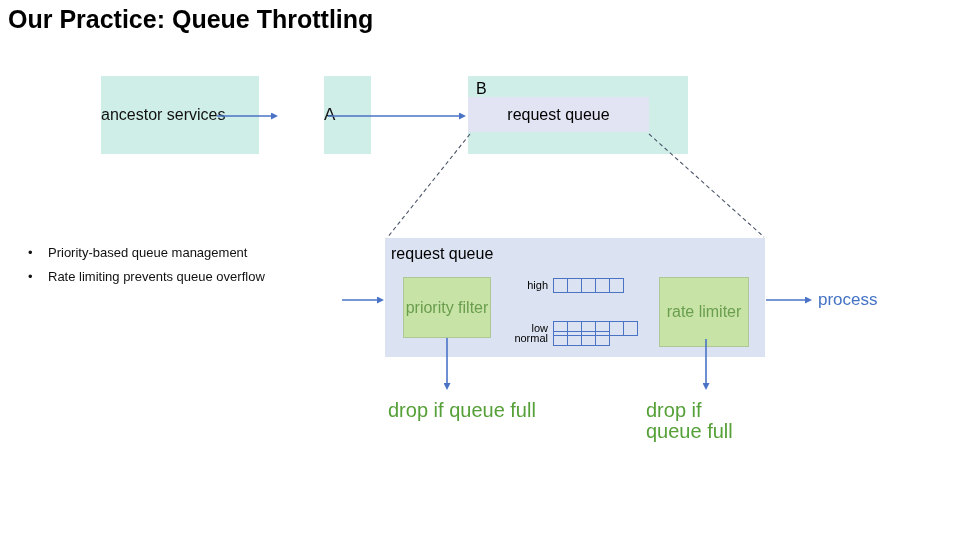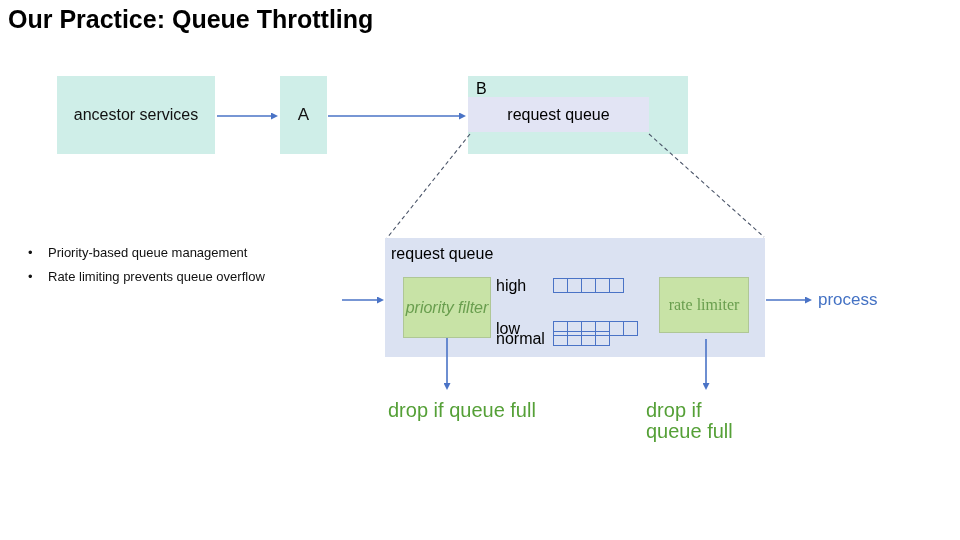--- a/index.html
+++ b/index.html
@@ -10,41 +10,41 @@
   }
   *{margin:0;padding:0;box-sizing:border-box;}
   html,body{width:960px;height:540px;}
   body{
     position:relative;width:960px;height:540px;background:#fff;overflow:hidden;
     font-family:"Liberation Sans","DejaVu Sans",sans-serif;color:var(--body-text);
   }
   .abs{position:absolute;}
   .slide-title{left:8px;top:5px;font-size:25px;font-weight:bold;color:var(--title-text);letter-spacing:0;}
   
-  .mintbox{background:var(--mint-box);display:flex;align-items:center;justify-content:center;font-size:16px;}
+  .mintbox{background:var(--mint-box);display:flex;align-items:center;justify-content:flex-start;font-size:16px;margin-left:44px;}
   .box-ancestor{left:57px;top:76px;width:158px;height:78px;}
   .box-a{left:280px;top:76px;width:47px;height:78px;font-size:17px;}
   .box-b{left:468px;top:76px;width:220px;height:78px;background:var(--mint-box);}
   .b-label{position:absolute;left:8px;top:4px;font-size:16px;color:#000;}
   .b-queue{position:absolute;left:0;top:21px;width:181px;height:35px;background:var(--lavender-box);
            display:flex;align-items:center;justify-content:center;font-size:16px;color:#000;}
   
   .bullets{left:26px;top:241px;width:312px;list-style:none;}
   .bullets li{font-size:13px;line-height:24px;padding-left:22px;position:relative;color:var(--body-text);}
   .bullets li::before{content:"•";position:absolute;left:2px;top:0;}
   
   .detail{left:385px;top:238px;width:380px;height:119px;background:var(--detail-box);}
   .detail-title{position:absolute;left:6px;top:7px;font-size:16px;color:#000;}
   .greenbox{position:absolute;background:var(--green-fill);border:1px solid var(--green-border);
             display:flex;align-items:center;justify-content:center;text-align:center;
             color:var(--green-text);font-size:16px;line-height:20px;}
-  .g-priority{left:18px;top:39px;width:88px;height:61px;font-style:italic;}
-  .g-rate{left:274px;top:39px;width:90px;height:56px;font-family:Liberation Serif, serif;}
-  .lane-label{position:absolute;left:111px;width:52px;height:15px;text-align:left;
-              font-size:16px;line-height:15px;color:#000;}
+  .g-priority{left:18px;top:39px;width:88px;height:61px;}
+  .g-rate{left:274px;top:39px;width:90px;height:70px;}
+  .lane-label{position:absolute;left:111px;width:52px;height:15px;text-align:right;
+              font-size:11px;line-height:15px;color:#000;}
   .lane-cells{position:absolute;left:168px;height:15px;display:flex;}
   .qcell{width:15px;height:15px;border:1px solid var(--cell-border);margin-left:-1px;background:transparent;}
   .qcell:first-child{margin-left:0;}
   .lane-0{top:40px;} .lane-1{top:64px;margin-top:29px;} .lane-2{top:83px;}
   
   .process-label{left:818px;top:290px;font-size:17px;color:var(--process-text);}
   .drop-label{font-size:20px;line-height:21px;color:var(--drop-text);}
   .drop-left{left:388px;top:400px;width:150px;}
   .drop-right{left:646px;top:400px;width:112px;}
   

